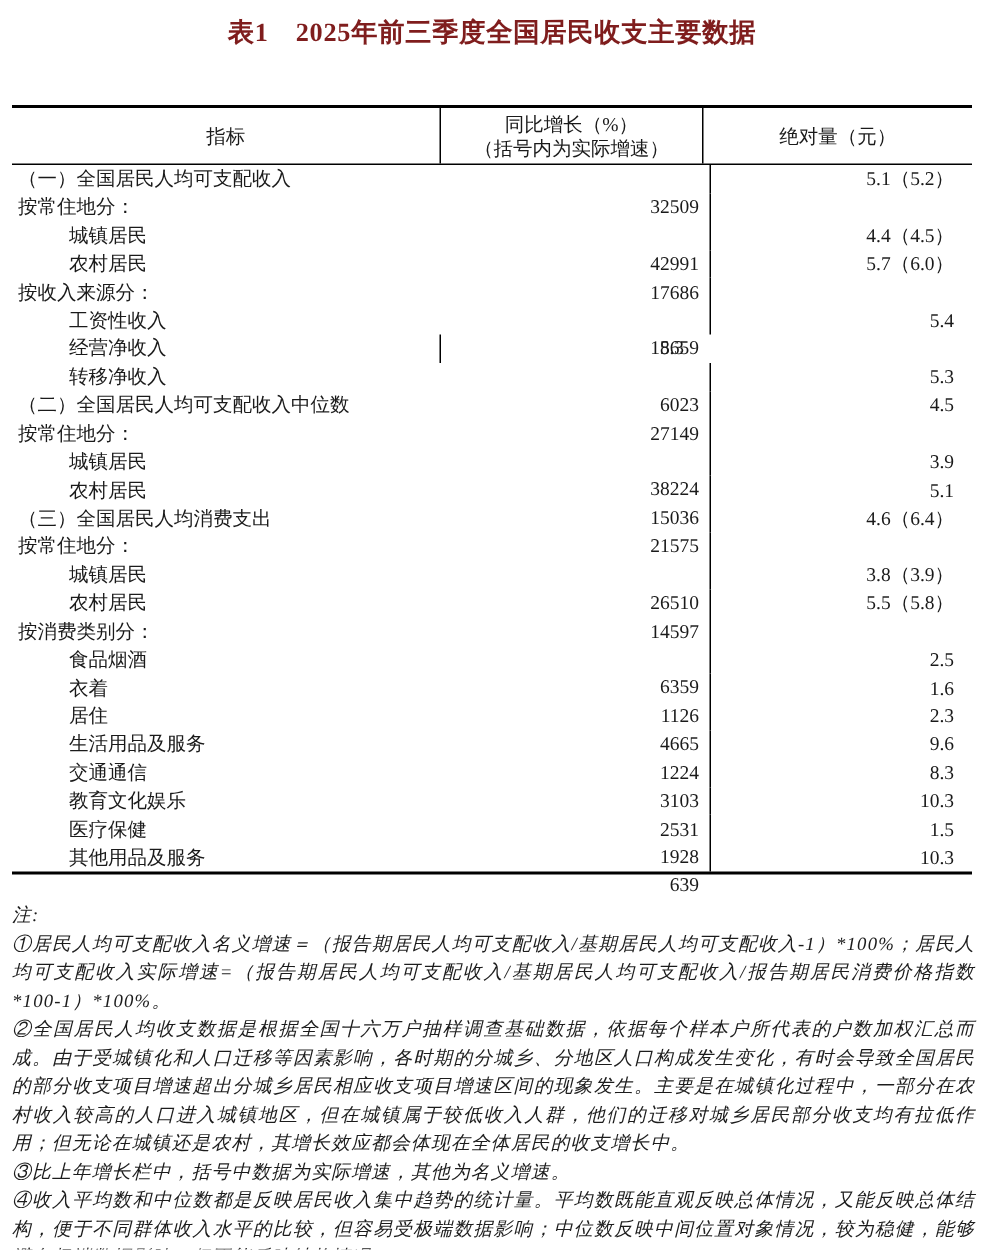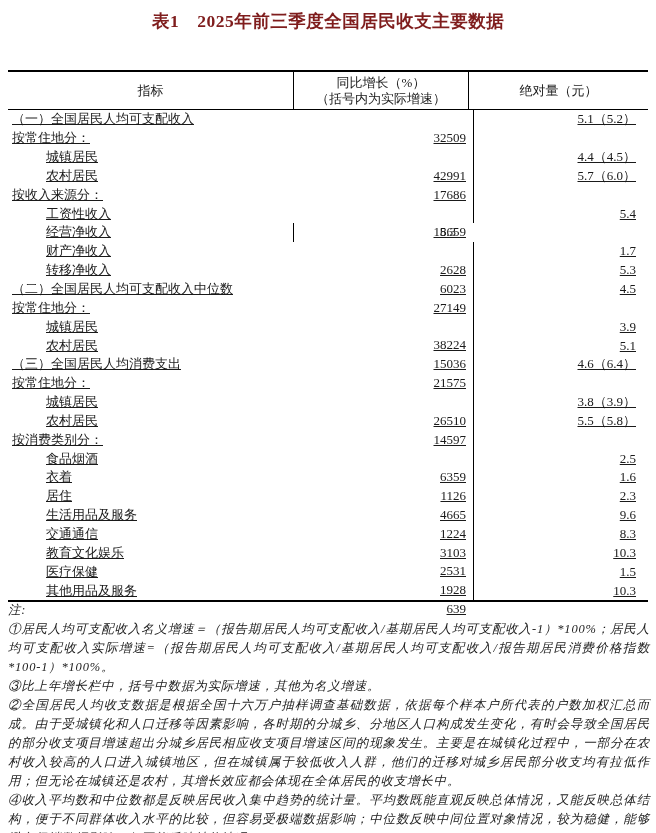--- a/index.html
+++ b/index.html
@@ -13,21 +13,21 @@
   }
   .table{
     position:absolute;left:8px;top:70px;width:640px;box-sizing:border-box;
     border-top:2.5px solid #000;border-bottom:2.5px solid #000;
   }
   .thead{display:flex;height:38px;border-bottom:1.5px solid #000;box-sizing:border-box;justify-content:center;}
   .th{display:flex;align-items:center;justify-content:center;font-size:13px;box-sizing:border-box;text-align:center;}
   .c1{width:285px;}
   .c2{width:180px;border-left:1.5px solid #000;}
   .c3{width:175px;border-left:1.5px solid #000;flex-direction:column;line-height:16px;}
-  .tr{display:flex;height:18.85px;box-sizing:border-box;text-decoration:underline;}
+  .tr{display:flex;height:18.85px;box-sizing:border-box;}
   .td{display:flex;align-items:center;font-size:13px;box-sizing:border-box;white-space:nowrap;}
   .td-label{width:285px;padding-left:4px;}
   .td-label.ind{padding-left:38px;text-align:right;}
   .td-abs{width:180px;border-left:1.5px solid #000;justify-content:flex-end;padding-right:7px;margin-top:28px;}
   .td-growth{width:175px;border-left:1.5px solid #000;justify-content:flex-end;padding-right:12px;}
   .notes{
     position:absolute;left:8px;top:601px;width:642px;
     font-style:italic;font-size:12.5px;line-height:19px;letter-spacing:.8px;color:#1c1c1c;
   }
   .notes .note-label{margin:0;}
@@ -74,25 +74,20 @@
         <div class="td td-growth"></div>
       </div>
       <div class="tr">
         <div class="td td-label ind">工资性收入</div>
         <div class="td td-abs">18659</div>
         <div class="td td-growth">5.4</div>
       </div>
       <div class="tr">
         <div class="td td-label ind">经营净收入</div>
         <div class="td td-growth">5.3</div>
-      </div>
-      <div class="tr">
-        <div class="td td-label ind">财产净收入</div>
-        <div class="td td-abs">2628</div>
-        <div class="td td-growth">1.7</div>
       </div>
       <div class="tr">
         <div class="td td-label ind">转移净收入</div>
         <div class="td td-abs">6023</div>
         <div class="td td-growth">5.3</div>
       </div>
       <div class="tr">
         <div class="td td-label">（二）全国居民人均可支配收入中位数</div>
         <div class="td td-abs">27149</div>
         <div class="td td-growth">4.5</div>
@@ -177,17 +172,17 @@
         <div class="td td-abs">639</div>
         <div class="td td-growth">10.3</div>
       </div>
     </div>
 </div>
 
 <div class="notes">
   <p class="note-label">注:</p>
   <div>
       <p>①居民人均可支配收入名义增速＝（报告期居民人均可支配收入/基期居民人均可支配收入-1）*100%；居民人均可支配收入实际增速=（报告期居民人均可支配收入/基期居民人均可支配收入/报告期居民消费价格指数*100-1）*100%。</p>
+      <p>②全国居民人均收支数据是根据全国十六万户抽样调查基础数据，依据每个样本户所代表的户数加权汇总而成。由于受城镇化和人口迁移等因素影响，各时期的分城乡、分地区人口构成发生变化，有时会导致全国居民的部分收支项目增速超出分城乡居民相应收支项目增速区间的现象发生。主要是在城镇化过程中，一部分在农村收入较高的人口进入城镇地区，但在城镇属于较低收入人群，他们的迁移对城乡居民部分收支均有拉低作用；但无论在城镇还是农村，其增长效应都会体现在全体居民的收支增长中。</p>
       <p>③比上年增长栏中，括号中数据为实际增速，其他为名义增速。</p>
-      <p>②全国居民人均收支数据是根据全国十六万户抽样调查基础数据，依据每个样本户所代表的户数加权汇总而成。由于受城镇化和人口迁移等因素影响，各时期的分城乡、分地区人口构成发生变化，有时会导致全国居民的部分收支项目增速超出分城乡居民相应收支项目增速区间的现象发生。主要是在城镇化过程中，一部分在农村收入较高的人口进入城镇地区，但在城镇属于较低收入人群，他们的迁移对城乡居民部分收支均有拉低作用；但无论在城镇还是农村，其增长效应都会体现在全体居民的收支增长中。</p>
       <p>④收入平均数和中位数都是反映居民收入集中趋势的统计量。平均数既能直观反映总体情况，又能反映总体结构，便于不同群体收入水平的比较，但容易受极端数据影响；中位数反映中间位置对象情况，较为稳健，能够避免极端数据影响，但不能反映结构情况。</p>
     </div>
 </div>
 
 </body></html>

